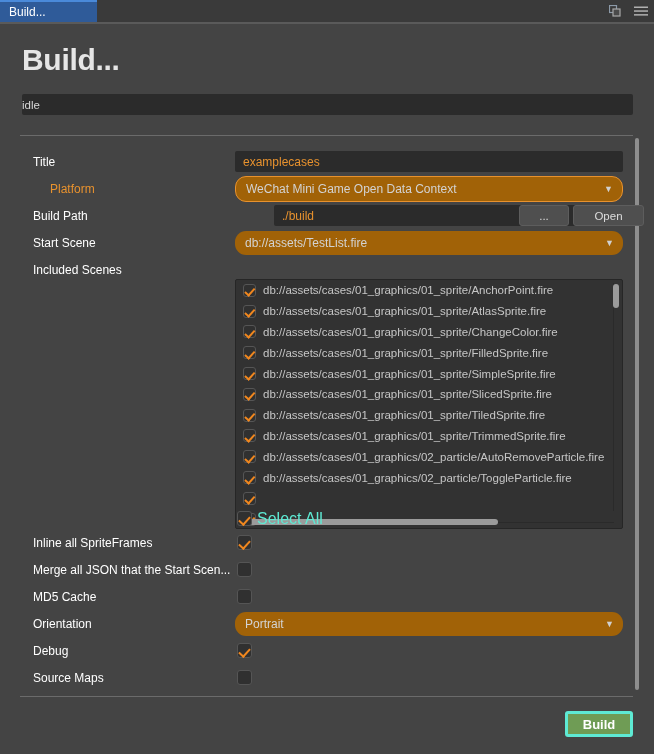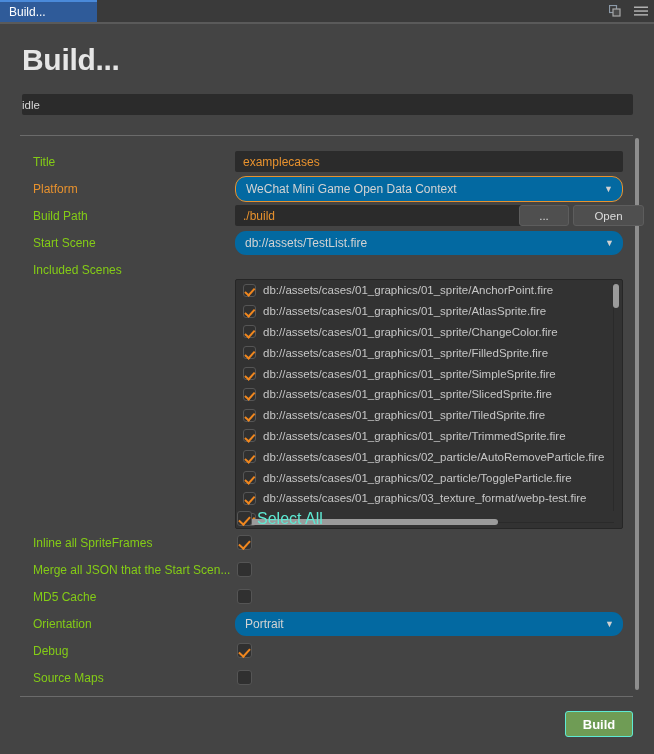--- a/index.html
+++ b/index.html
@@ -66,33 +66,33 @@
     position: absolute; left: 635px; top: 114px; width: 4px; height: 552px;
     background: #8e8e8e; border-radius: 2px;
   }
 
   
   .row {
     position: absolute; left: 0; width: 630px; height: 27px;
     display: flex; align-items: center;
   }
   .row-label {
-    position: absolute; left: 33px; font-size: 12px; color: #84cc16;
+    position: absolute; left: 33px; font-size: 12px; color: #ffffff;
     white-space: nowrap;
   }
-  .row-label.modified { color: #e8922e; }
+  .row-label.modified { color: #e8922e; margin-left: 17px; }
   .field { position: absolute; left: 235px; }
 
   .txtbox {
     height: 21px; background: #2b2b2b; border: none; border-radius: 2px;
     color: #e8922e; font-size: 12px; font-family: "Liberation Sans", sans-serif;
     padding: 0 8px; outline: none;
   }
   .dropdown {
-    height: 21px; background: #0369a1; border-radius: 11px;
+    height: 21px; background: #a16207; border-radius: 11px;
     color: #d3d3d3; font-size: 12px;
     display: flex; align-items: center; padding: 12px 10px;
     position: relative;
   }
   .dropdown.highlight { border: 1px solid #e8922e; }
   .caret {
     position: absolute; right: 9px; top: 50%; transform: translateY(-50%);
     font-size: 9px; color: #d0d0d0;
   }
   .smallbtn {
@@ -147,21 +147,21 @@
     background: #2a2a2a;
   }
   #list-hscroll-thumb {
     position: absolute; left: 8px; bottom: 3px; width: 254px; height: 6px;
     background: #9b9b9b; border-radius: 3px;
   }
 
   
   #build-button {
     position: absolute; left: 565px; top: 687px; width: 68px; height: 26px;
-    background: #6f9c55; border: 1px solid #5eead4; border-radius: 3px;
+    background: #6f9c55; border: 3px solid #5eead4; border-radius: 3px;
     color: #ffffff; font-size: 13px; font-weight: bold;
     display: flex; align-items: center; justify-content: center;
     cursor: pointer; font-family: "Liberation Sans", sans-serif;
   }
 </style>
 </head>
 <body>
 
 <div id="titlebar">
   <div id="tab-build">
@@ -205,21 +205,21 @@
   <div class="row" style="top:151px">
     <span class="row-label modified">Platform</span>
     <div class="dropdown highlight field" style="width:388px">
       <span>WeChat Mini Game Open Data Context</span>
       <span class="caret">▼</span>
     </div>
   </div>
 
   <div class="row" style="top:178px">
     <span class="row-label">Build Path</span>
-    <input class="txtbox field" style="width: 320px;" type="text" value="./build">
+    <input class="txtbox field" style="width: 320px; margin-left: 39px;" type="text" value="./build">
     <div class="smallbtn" style="position:absolute; left:519px; width:50px;">
       <span>...</span>
     </div>
     <div class="smallbtn" style="position:absolute; left:573px; width:71px;text-align:center;">
       <span>Open</span>
     </div>
   </div>
 
   <div class="row" style="top:205px">
     <span class="row-label">Start Scene</span>
@@ -270,21 +270,20 @@
         <div class="scene-row">
           <div class="cbox checked"></div>
           <span class="scene-label">db://assets/cases/01_graphics/02_particle/AutoRemoveParticle.fire</span>
         </div>
         <div class="scene-row">
           <div class="cbox checked"></div>
           <span class="scene-label">db://assets/cases/01_graphics/02_particle/ToggleParticle.fire</span>
         </div>
         <div class="scene-row">
           <div class="cbox checked"></div>
-          <span class="scene-label">db://assets/cases/01_graphics/03_texture_format/webp-test.fire</span>
         </div>
         <div class="scene-row">
           <div class="cbox checked"></div>
         </div>
       </div>
     <div id="list-vscroll-track"></div>
     <div id="list-vscroll-thumb"></div>
     <div id="list-hscroll-track"></div>
     <div id="list-hscroll-thumb"></div>
   </div>

